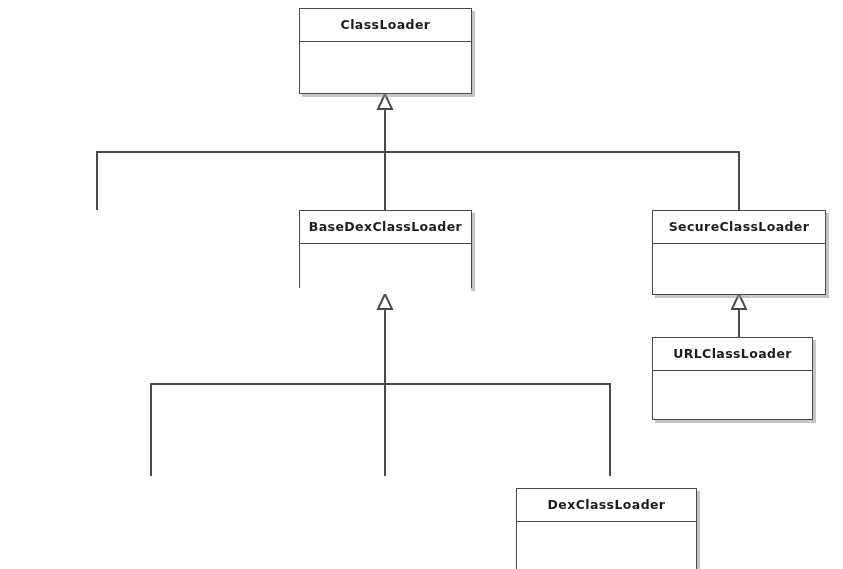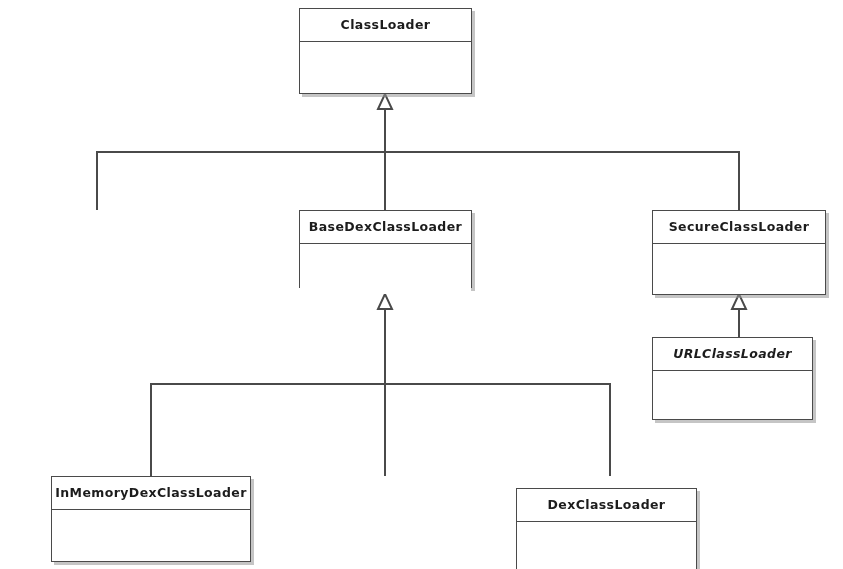--- a/index.html
+++ b/index.html
@@ -104,33 +104,27 @@
     <div class="uml-class-body" style="height:50px;"></div>
   </div>
 
   <div class="uml-class" style="left:652px; top:210px; width:174px; height:85px;">
     <div class="uml-class-header">
       <span class="uml-class-name">SecureClassLoader</span>
     </div>
     <div class="uml-class-body" style="height:50px;"></div>
   </div>
 
-  <div class="uml-class" style="left:652px; top:337px; width:161px; height:83px;font-style:italic;">
+  <div class="uml-class" style="left:652px; top:337px; width:161px; height:83px;">
     <div class="uml-class-header">
       <span class="uml-class-name">URLClassLoader</span>
     </div>
     <div class="uml-class-body" style="height:48px;"></div>
   </div>
 
-  <div class="uml-class" style="left:51px; top:476px; width:200px; height:86px;">
-    <div class="uml-class-header">
-      <span class="uml-class-name">InMemoryDexClassLoader</span>
-    </div>
-    <div class="uml-class-body" style="height:51px;"></div>
-  </div>
 
 
   <div class="uml-class" style="left:516px; top:488px; width:181px; height:86px;">
     <div class="uml-class-header">
       <span class="uml-class-name">DexClassLoader</span>
     </div>
     <div class="uml-class-body" style="height:51px;"></div>
   </div>
 
 </div>

